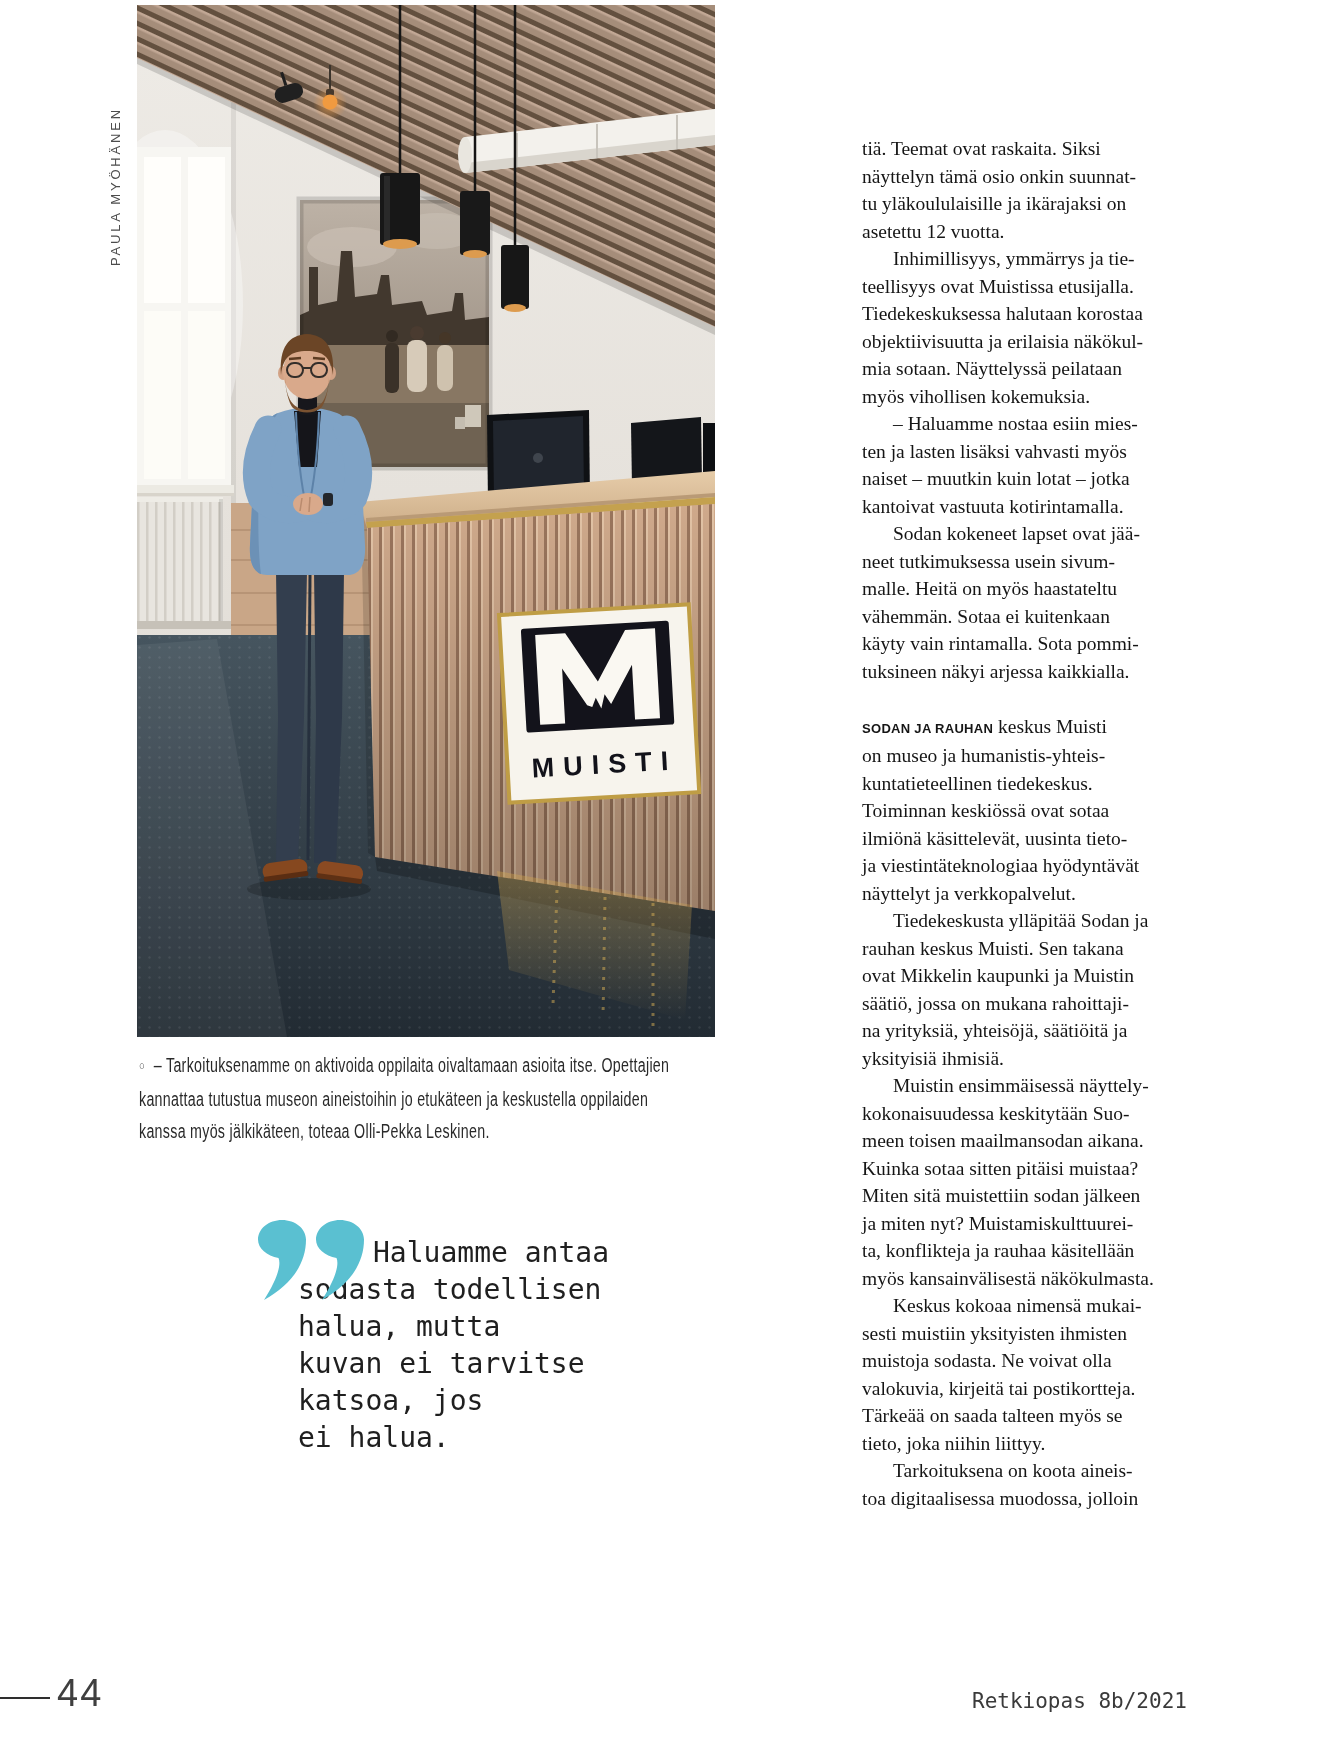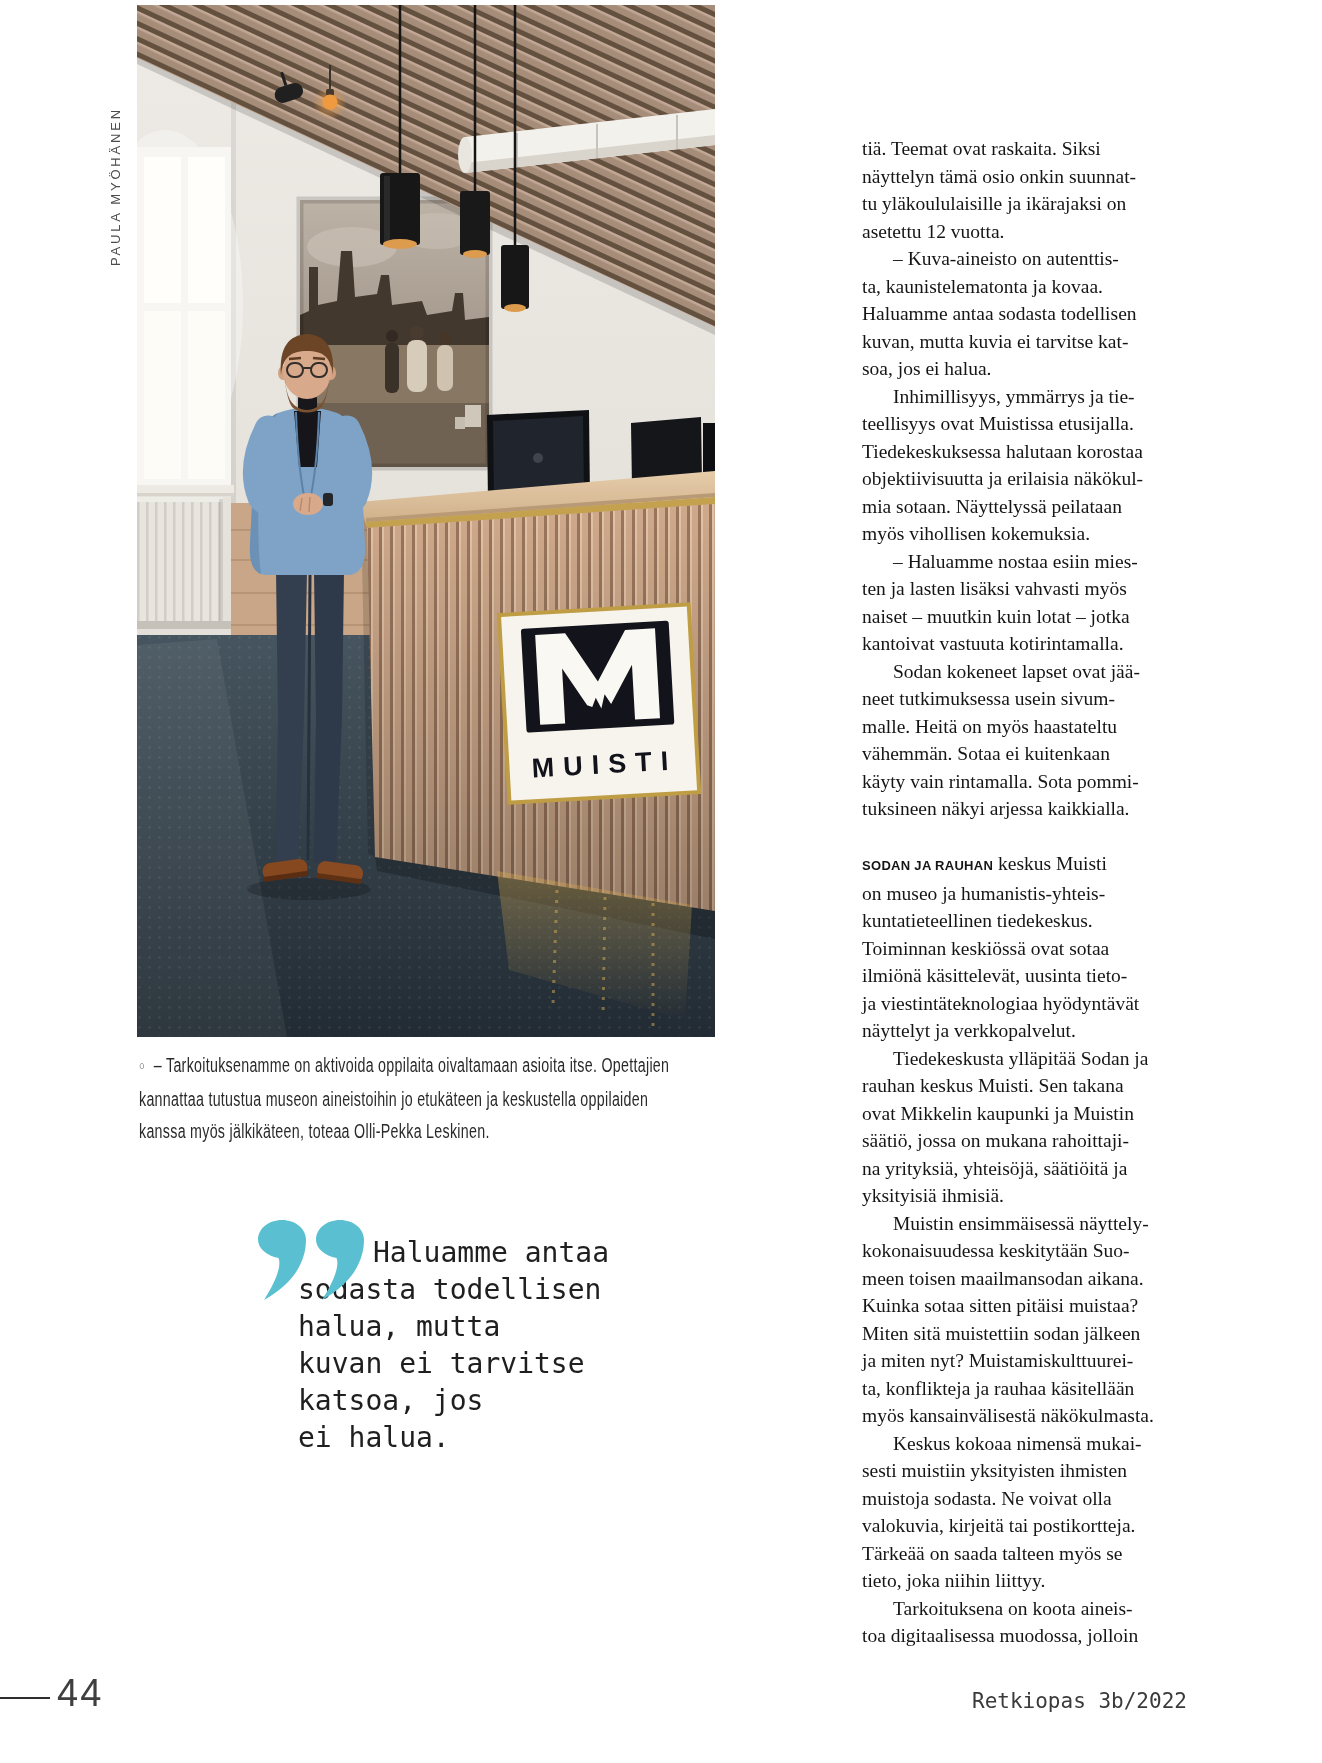--- a/index.html
+++ b/index.html
@@ -276,28 +276,27 @@
       <div>sodasta todellisen</div>
       <div>halua, mutta</div>
       <div>kuvan ei tarvitse</div>
       <div>katsoa, jos</div>
       <div>ei halua.</div>
     </div>
   </div>
 
   <div class="article">
       <p class="">tiä. Teemat ovat raskaita. Siksi<br>näyttelyn tämä osio onkin suunnat-<br>tu yläkoululaisille ja ikärajaksi on<br>asetettu 12 vuotta.</p>
-      <p class="indent ">– Kuva-aineisto on autenttis-<br>ta, kaunistelematonta ja kovaa.<br>Haluamme antaa sodasta todellisen<br>kuvan, mutta kuvia ei tarvitse kat-<br>soa, jos ei halua.</p>
       <p class="indent ">Inhimillisyys, ymmärrys ja tie-<br>teellisyys ovat Muistissa etusijalla.<br>Tiedekeskuksessa halutaan korostaa<br>objektiivisuutta ja erilaisia näkökul-<br>mia sotaan. Näyttelyssä peilataan<br>myös vihollisen kokemuksia.</p>
       <p class="indent ">– Haluamme nostaa esiin mies-<br>ten ja lasten lisäksi vahvasti myös<br>naiset – muutkin kuin lotat – jotka<br>kantoivat vastuuta kotirintamalla.</p>
       <p class="indent ">Sodan kokeneet lapset ovat jää-<br>neet tutkimuksessa usein sivum-<br>malle. Heitä on myös haastateltu<br>vähemmän. Sotaa ei kuitenkaan<br>käyty vain rintamalla. Sota pommi-<br>tuksineen näkyi arjessa kaikkialla.</p>
       <p class="sectionbreak"><strong>SODAN JA RAUHAN</strong> keskus Muisti<br>on museo ja humanistis-yhteis-<br>kuntatieteellinen tiedekeskus.<br>Toiminnan keskiössä ovat sotaa<br>ilmiönä käsittelevät, uusinta tieto-<br>ja viestintäteknologiaa hyödyntävät<br>näyttelyt ja verkkopalvelut.</p>
       <p class="indent ">Tiedekeskusta ylläpitää Sodan ja<br>rauhan keskus Muisti. Sen takana<br>ovat Mikkelin kaupunki ja Muistin<br>säätiö, jossa on mukana rahoittaji-<br>na yrityksiä, yhteisöjä, säätiöitä ja<br>yksityisiä ihmisiä.</p>
       <p class="indent ">Muistin ensimmäisessä näyttely-<br>kokonaisuudessa keskitytään Suo-<br>meen toisen maailmansodan aikana.<br>Kuinka sotaa sitten pitäisi muistaa?<br>Miten sitä muistettiin sodan jälkeen<br>ja miten nyt? Muistamiskulttuurei-<br>ta, konflikteja ja rauhaa käsitellään<br>myös kansainvälisestä näkökulmasta.</p>
       <p class="indent ">Keskus kokoaa nimensä mukai-<br>sesti muistiin yksityisten ihmisten<br>muistoja sodasta. Ne voivat olla<br>valokuvia, kirjeitä tai postikortteja.<br>Tärkeää on saada talteen myös se<br>tieto, joka niihin liittyy.</p>
       <p class="indent ">Tarkoituksena on koota aineis-<br>toa digitaalisessa muodossa, jolloin</p>
     </div>
 
   <div class="page-rule"></div>
   <div class="page-num">44</div>
-  <div class="pub">Retkiopas 3b/2022</div>
+  <div class="pub">Retkiopas 8b/2021</div>
 
 </div>
 
 </body></html>

